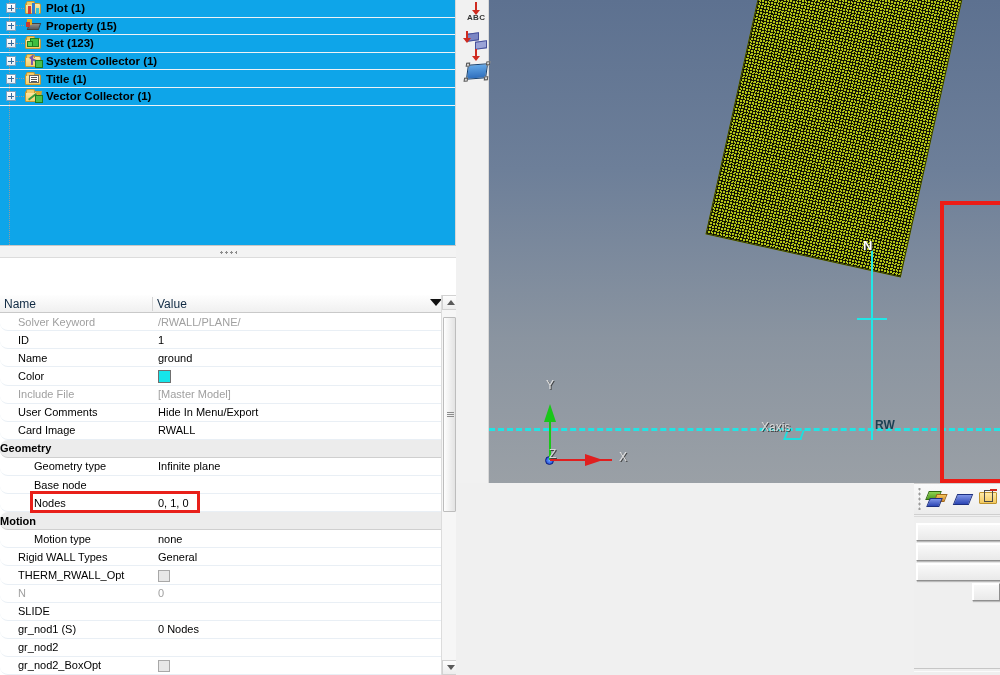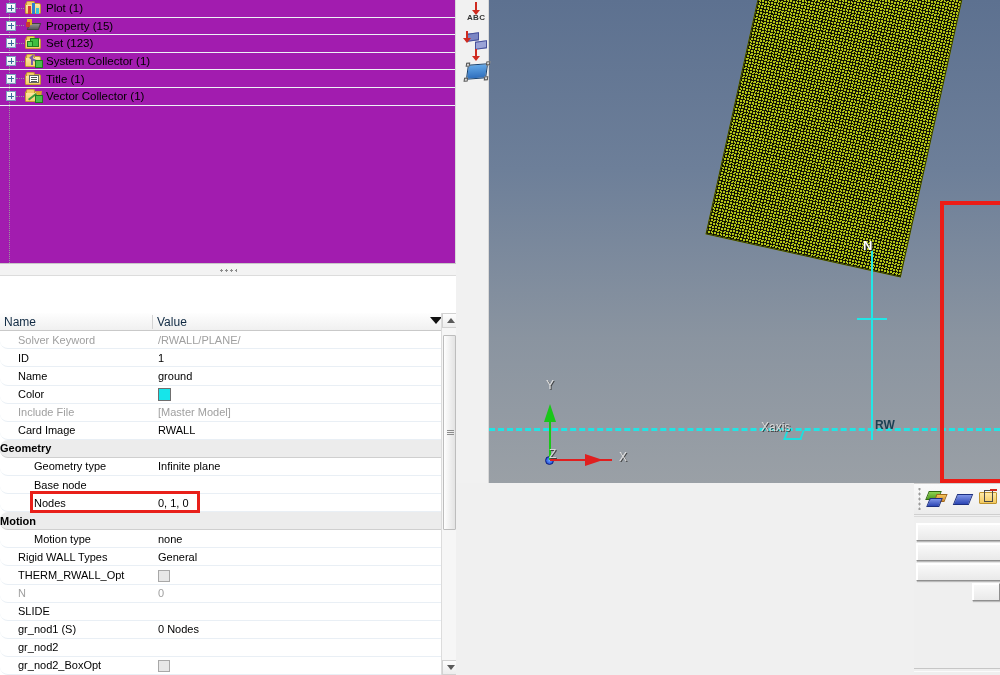--- a/index.html
+++ b/index.html
@@ -17,23 +17,24 @@
 
   
   #left-panel {
     width:456px; height:675px; position:relative;
     background:#ffffff;
     display:flex; flex-direction:column;
   }
 
   
   #tree {
-    height:277px; background:#a21caf; position:relative;
+    height:277px; background:#0ea5e9; position:relative;
     border-right:1px solid #d8d8d8;
     overflow:hidden;
+    font-weight:bold;
   }
   .tree-row {
     height:17.6px; display:flex; align-items:center;
     border-bottom:1px solid #eef2f6;
     padding-left:2px; position:relative;
   }
   .tree-guide {
     position:absolute; left:9px; top:0; bottom:0; width:1px;
     border-left:1px dotted #9a9a9a;
   }
@@ -408,20 +409,24 @@
           </div>
         <div class="prow indent1">
             <div class="c-name">Color</div>
             <div class="c-val"><span class="swatch"></span></div>
           </div>
         <div class="prow indent1">
             <div class="c-name dim">Include File</div>
             <div class="c-val dim">[Master Model]</div>
           </div>
         <div class="prow indent1">
+            <div class="c-name">User Comments</div>
+            <div class="c-val">Hide In Menu/Export</div>
+          </div>
+        <div class="prow indent1">
             <div class="c-name">Card Image</div>
             <div class="c-val">RWALL</div>
           </div>
         <div class="prow section">
             <div class="c-name">Geometry</div>
             <div class="c-val"></div>
           </div>
         <div class="prow indent2">
             <div class="c-name">Geometry type</div>
             <div class="c-val">Infinite plane</div>

